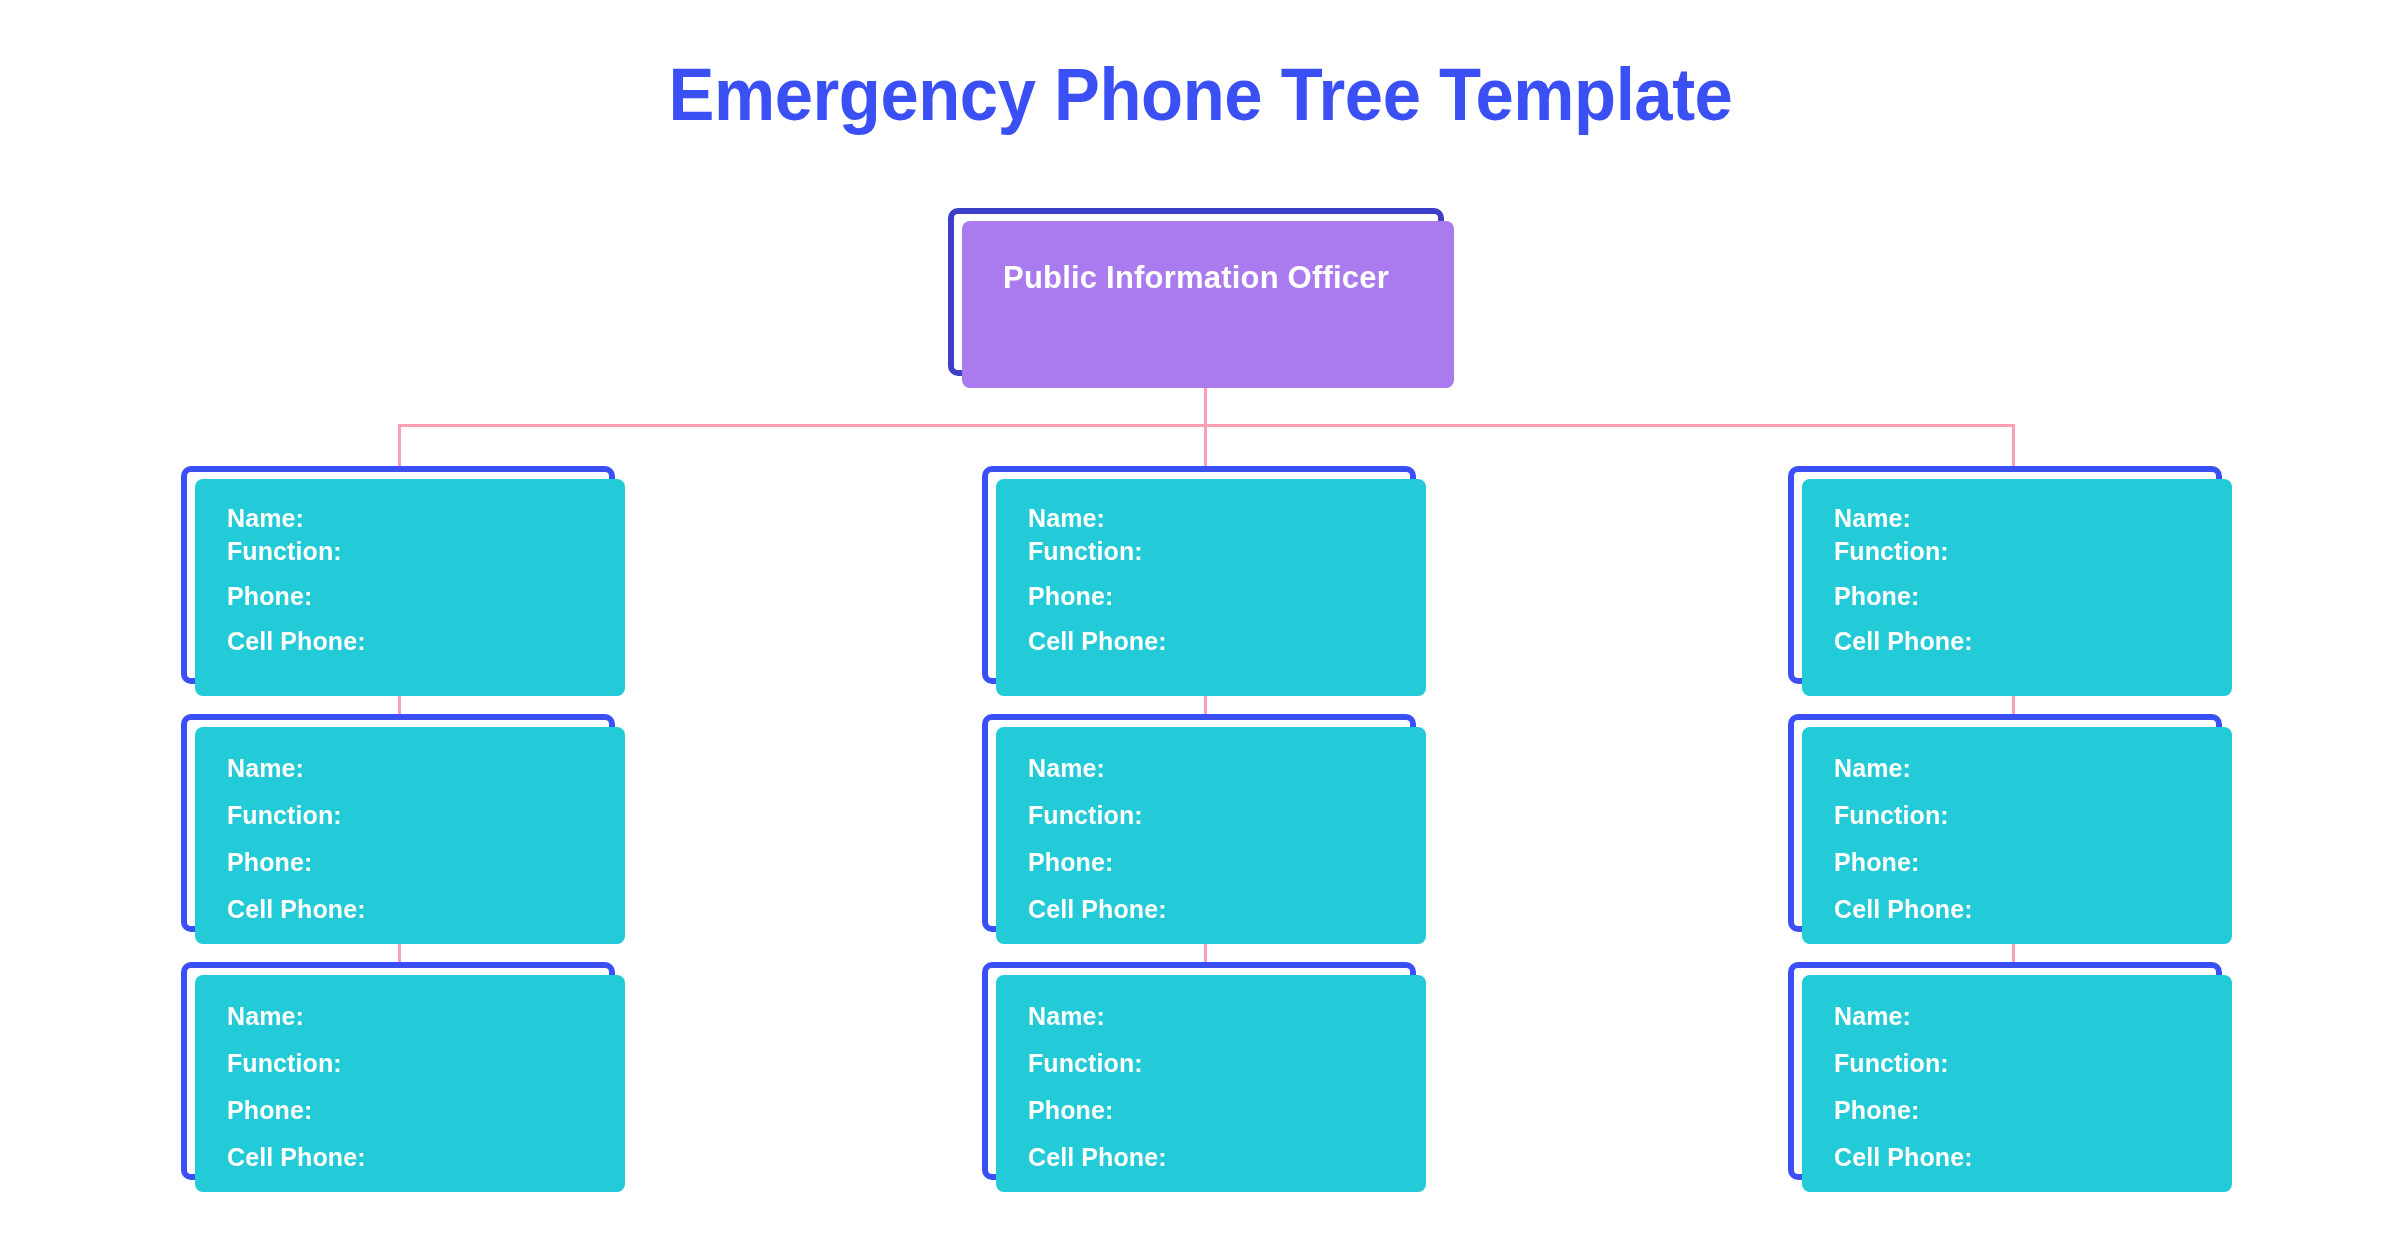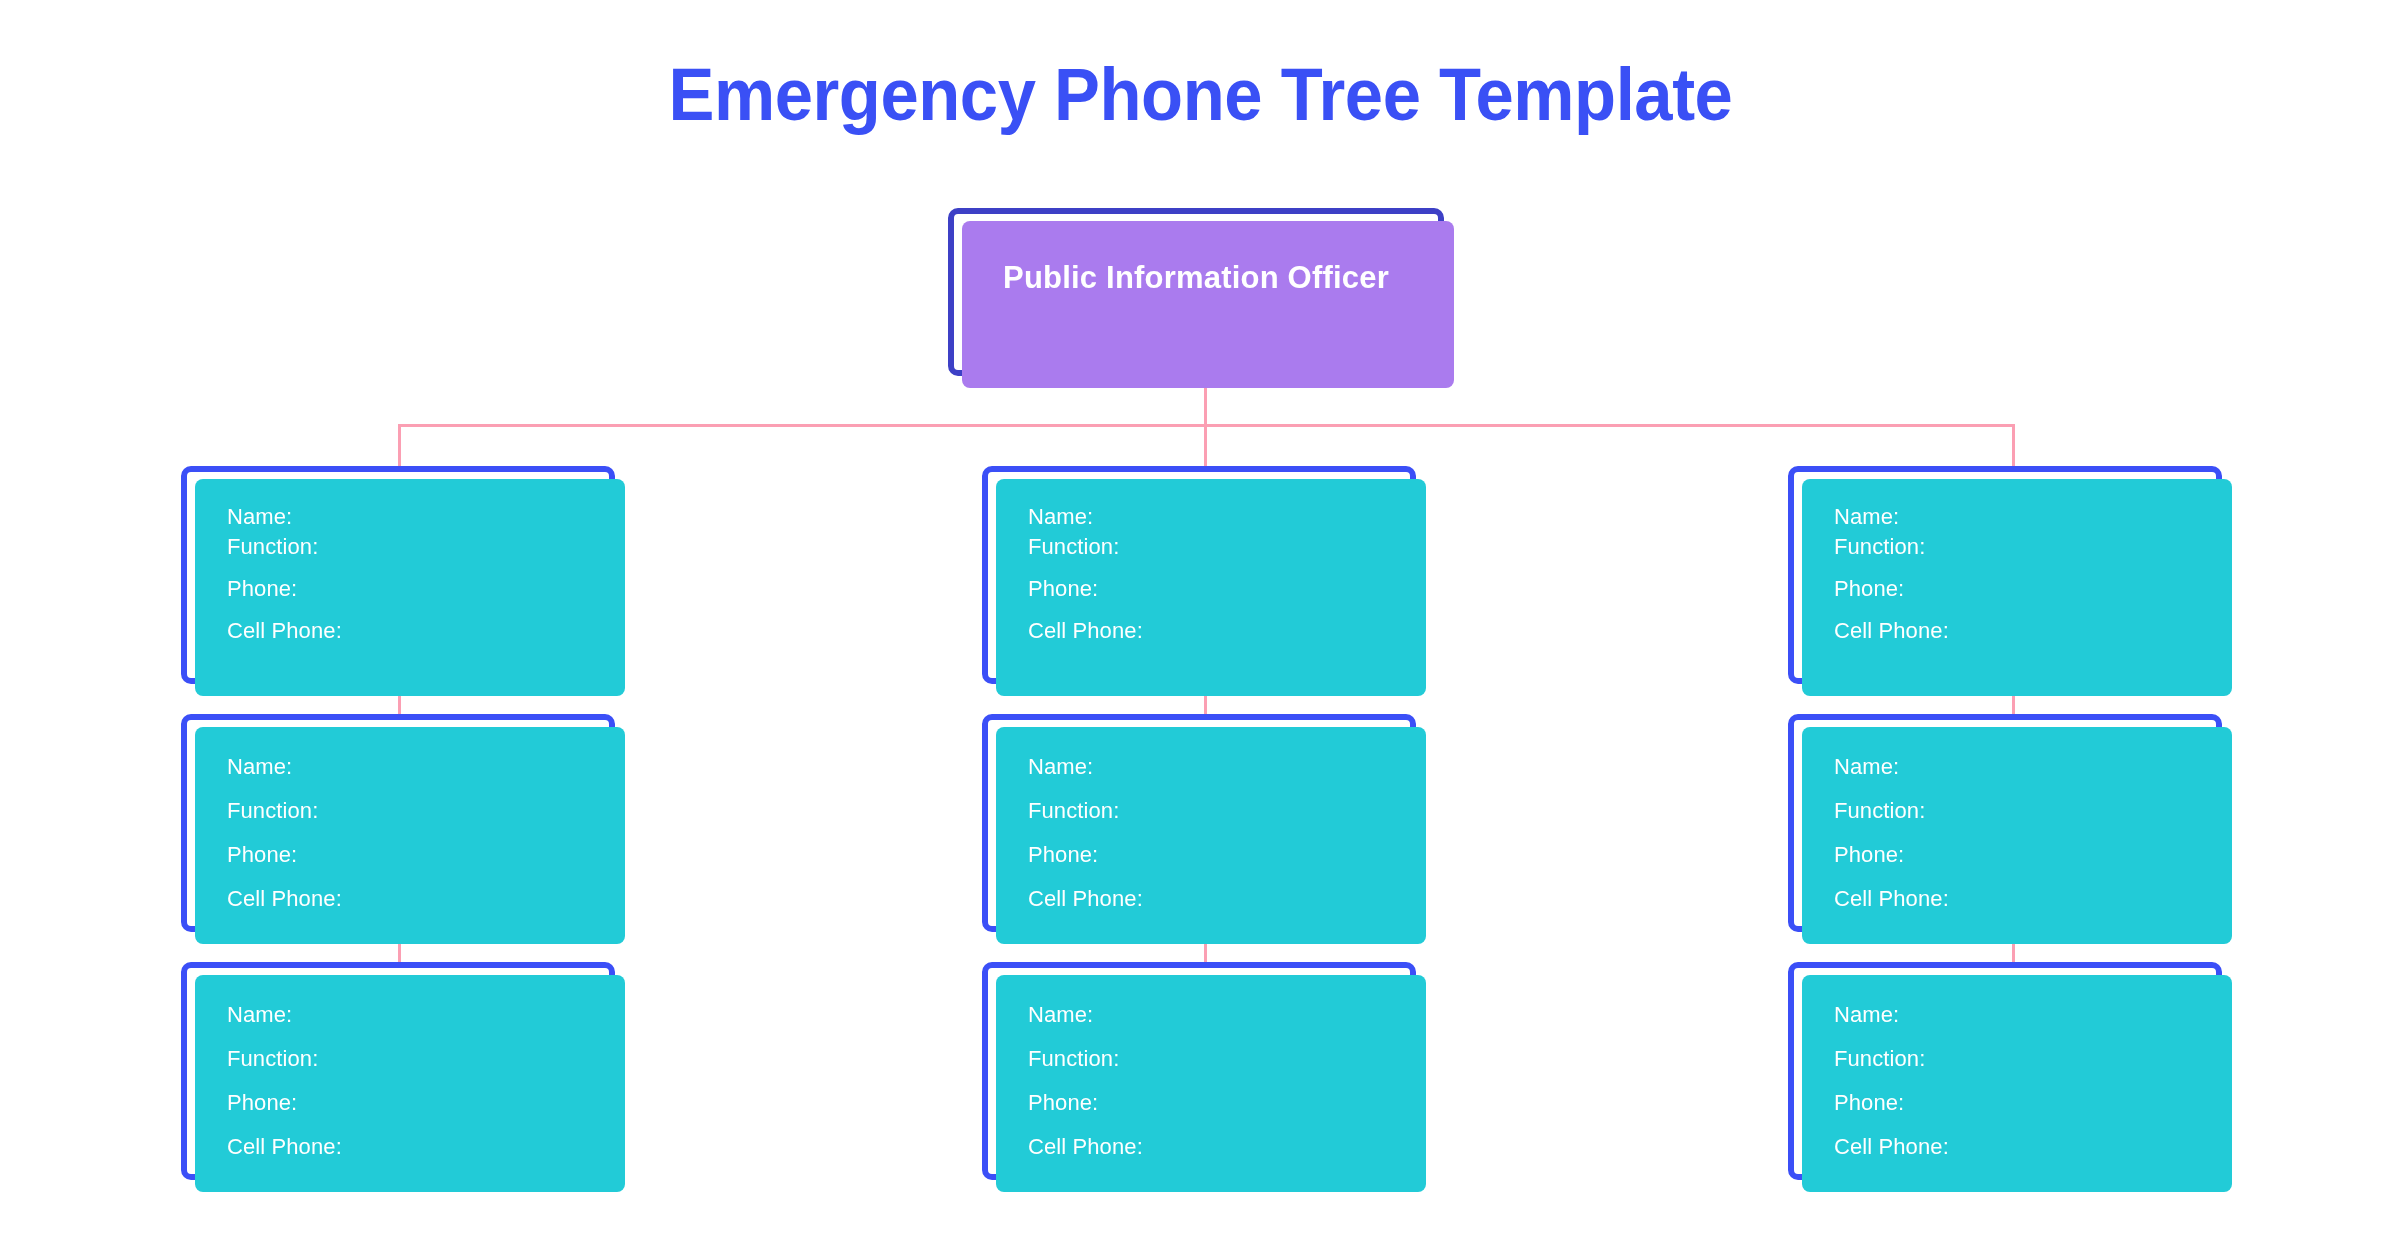--- a/index.html
+++ b/index.html
@@ -93,22 +93,22 @@
     letter-spacing: 0.2px;
   }
 
   
   .node.child .fill { background: #22cbd7; }
   .node.child .rows {
     position: relative;
     z-index: 2;
     padding: 40px 0 0 46px;
     color: #ffffff;
-    font-size: 22px;
-    font-weight: normal;
+    font-size: 25px;
+    font-weight: bold;
     letter-spacing: 0.1px;
   }
   .node.child .rows .r { line-height: 1.0; }
   
   .node.child.tight .rows .r1 { margin-bottom: 8px; }
   .node.child.tight .rows .r2 { margin-bottom: 20px; }
   .node.child.tight .rows .r3 { margin-bottom: 20px; }
   
   .node.child.even .rows { padding-top: 42px; }
   .node.child.even .rows .r1 { margin-bottom: 22px; }

